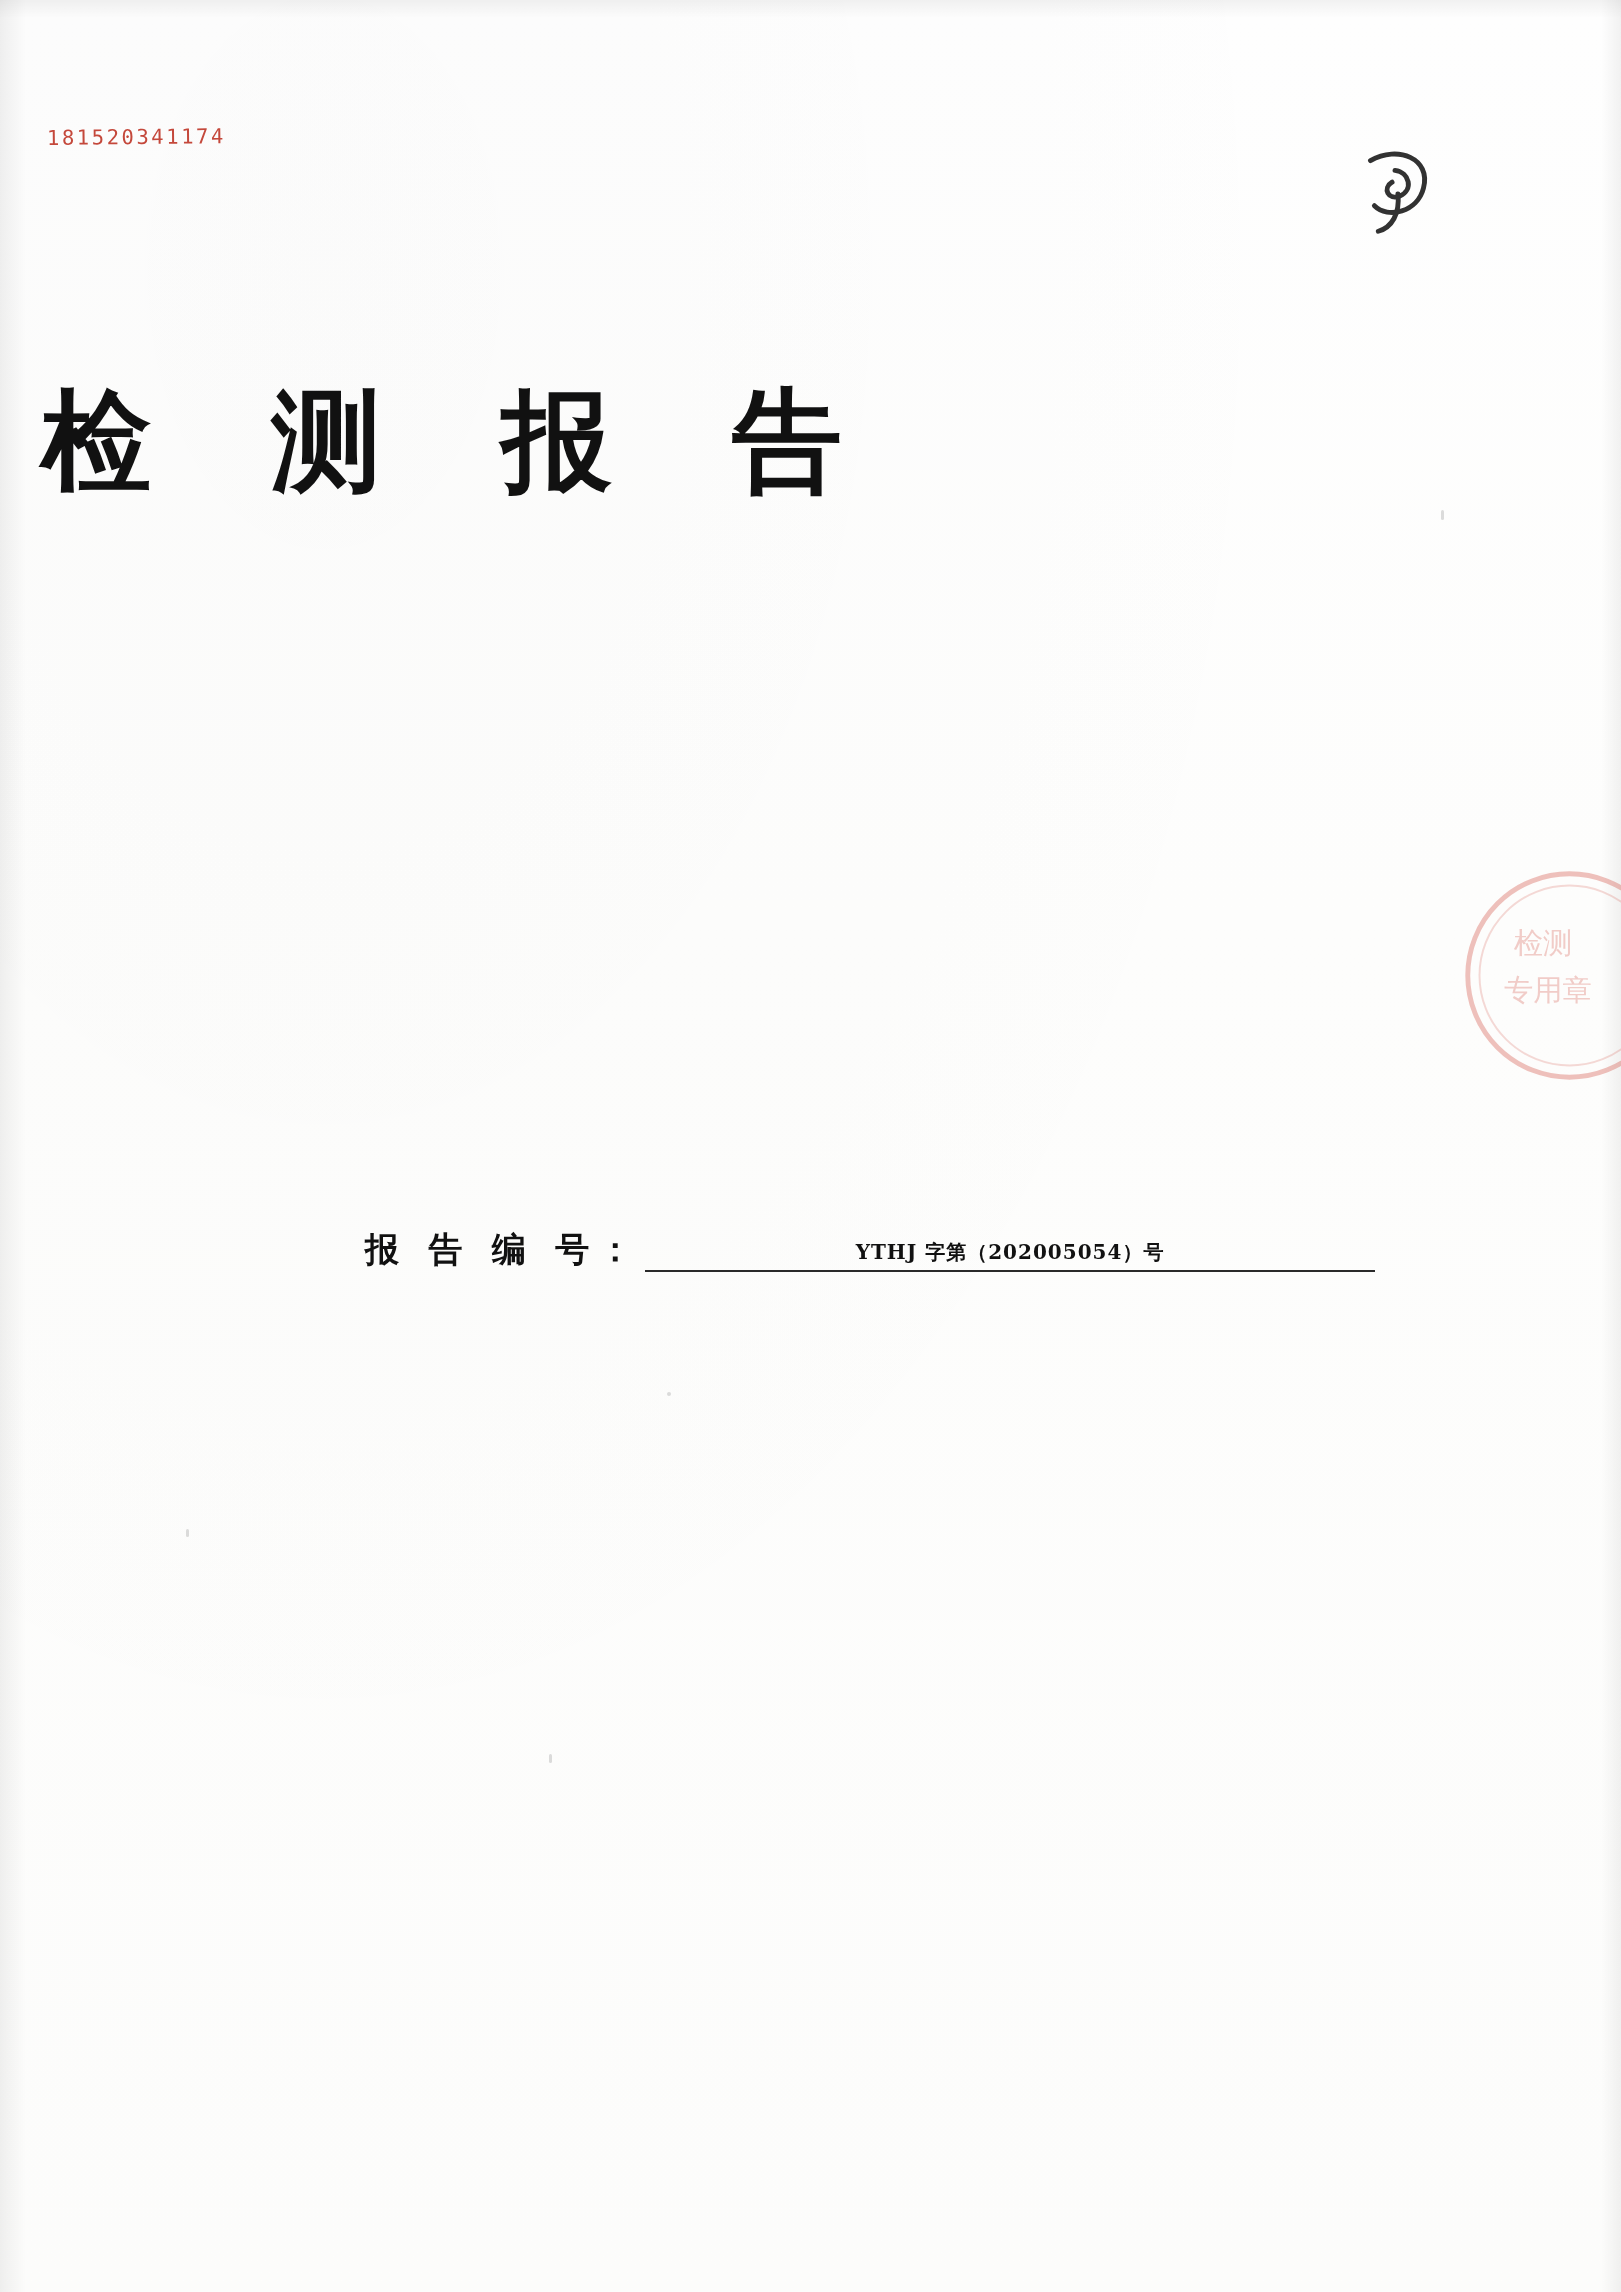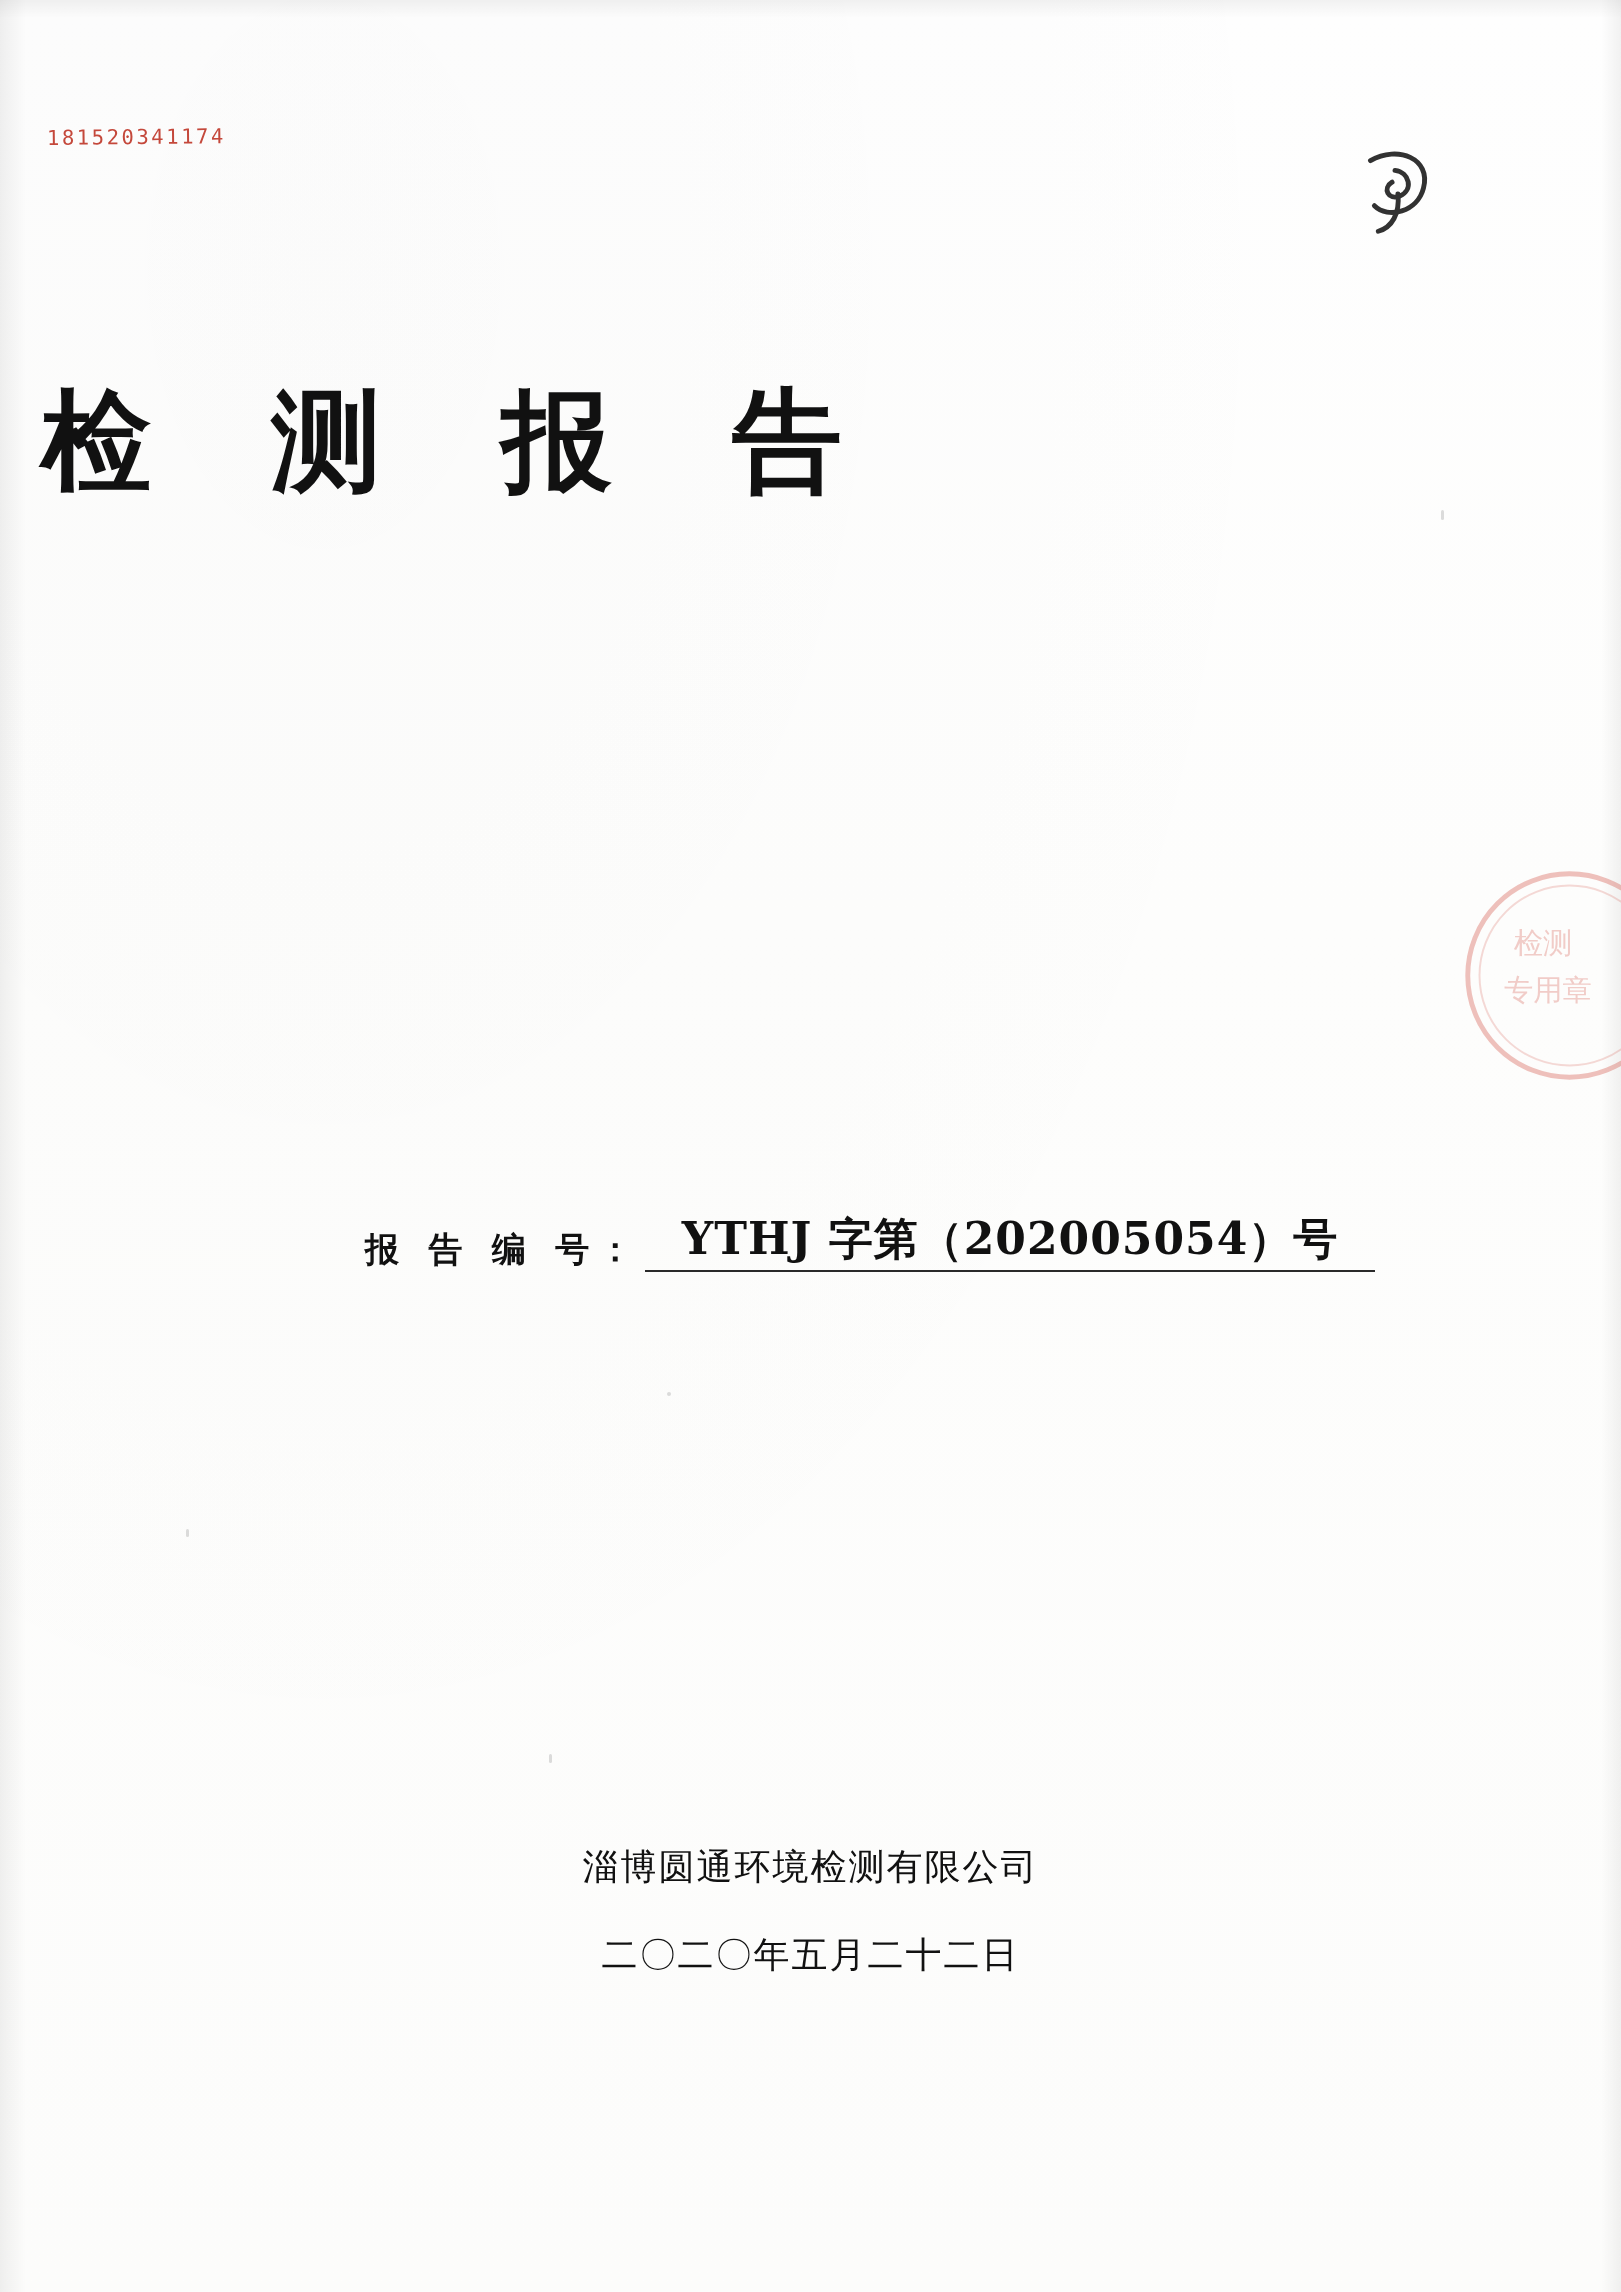--- a/index.html
+++ b/index.html
@@ -123,21 +123,21 @@
     font-family: "DejaVu Serif", "Liberation Serif", serif;
     line-height: 1.1;
     padding-bottom: 3.9px;
   }
   .field-label .colon {
     letter-spacing: 0;
   }
   .field-value {
     flex: 1;
     border-bottom: 2px solid #2a2a2a;
-    font-size: 44px;
+    font-size: 20px;
     font-family: "DejaVu Serif", "Liberation Serif", serif;
     color: #111;
     padding: 0 5.9px 5.9px 5.9px;
     white-space: nowrap;
     letter-spacing: 1px;
     line-height: 1.15;
     margin-left: 13px;
   }
   .field-value.serif-num {
     font-family: "DejaVu Serif", "Liberation Serif", serif;
@@ -205,24 +205,20 @@
       <div class="field-label">
         <span>报 告 编 号</span><span class="colon">：</span>
       </div>
       <div class="field-value serif-num">YTHJ 字第（202005054）号</div>
     </div>
 
 
 
   </div>
 
-  <div class="footer">
-    <div class="footer-org">淄博圆通环境检测有限公司</div>
-    <div class="footer-date">二〇二〇年五月二十二日</div>
-  </div>
 
   <div class="speck" style="left:667px; top:1392px; width:3.9px; height:3.9px;"></div>
   <div class="speck" style="left:186px; top:1529px; width:2.9px; height:7.8px; border-radius:2px;"></div>
   <div class="speck" style="left:549px; top:1754px; width:2.9px; height:8.8px; border-radius:2px;"></div>
   <div class="speck" style="left:1441px; top:510px; width:2.9px; height:9.8px; border-radius:2px;"></div>
 
 </div>
 
 
 </body></html>

